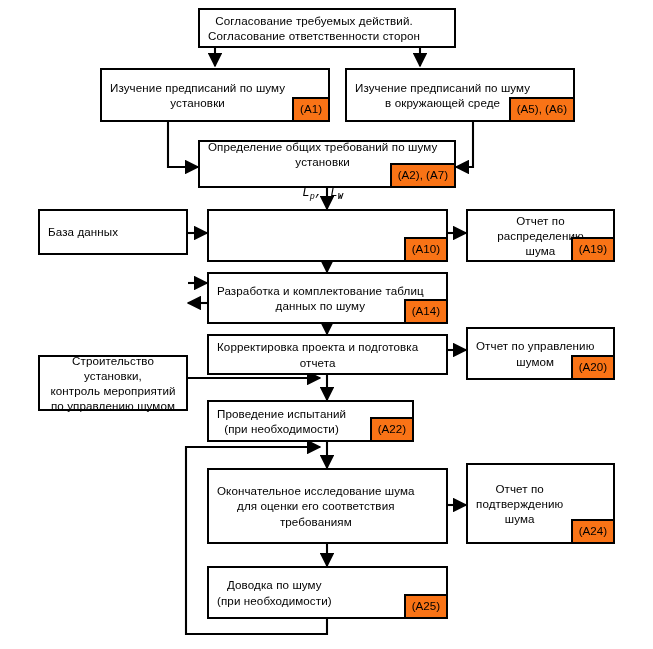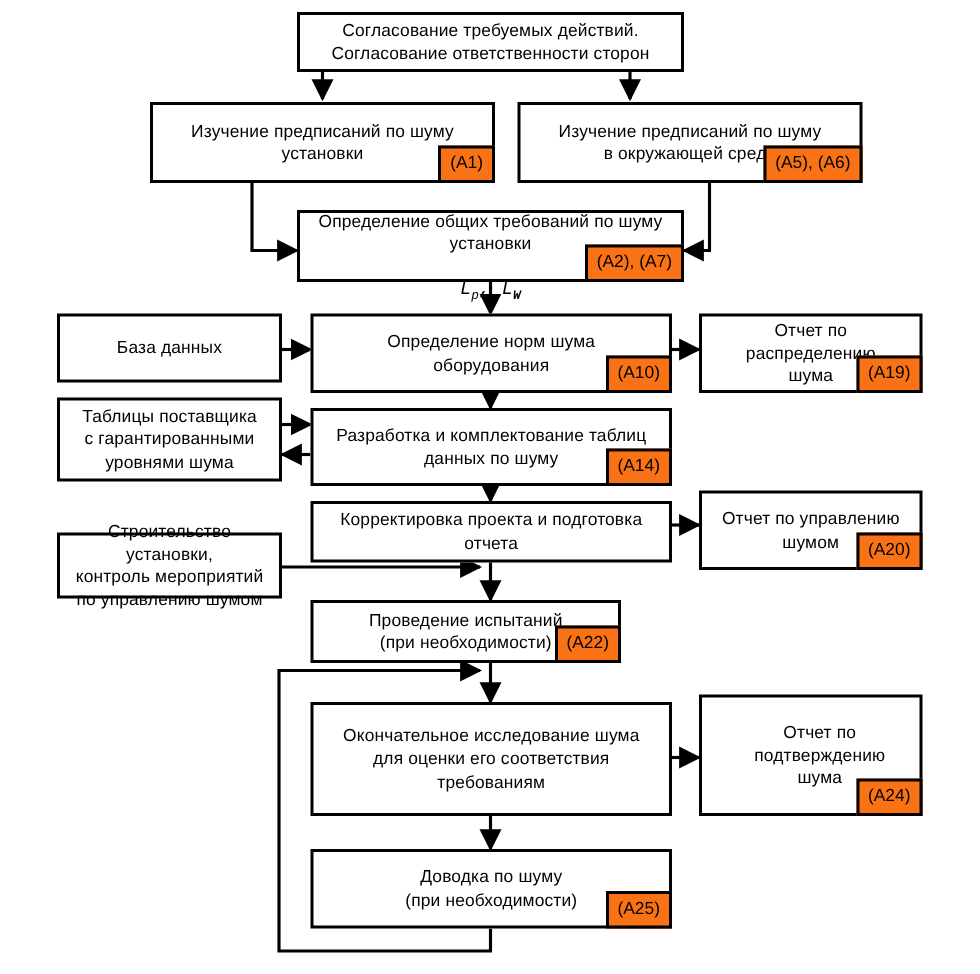--- a/index.html
+++ b/index.html
@@ -26,21 +26,21 @@
     height: 649px;
     pointer-events: none;
   }
   .node {
     position: absolute;
     box-sizing: border-box;
     border: 2px solid #000000;
     background: #ffffff;
     display: flex;
     align-items: center;
-    justify-content: center;
+    justify-content: flex-start;
     z-index: 2;
   }
   .node .txt {
     text-align: center;
     line-height: 1.30;
     font-size: 11.6px;
     letter-spacing: 0.1px;
     padding: 0 8px;
     white-space: pre-line;
   }
@@ -142,73 +142,66 @@
       <span class="sym">L<sub>p</sub>,&nbsp;L<sub class="bold-sub">W</sub></span>
     </span>
     <span class="code">(A2), (A7)</span>
   </div>
 
   <div class="node" style="left:38px; top:209px; width:150px; height:46px;">
     <span class="txt">База данных</span>
   </div>
 
   <div class="node" style="left:207px; top:209px; width:241px; height:53px;">
-    <span class="txt">Определение норм шума
-оборудования</span>
     <span class="code">(A10)</span>
   </div>
 
   <div class="node" style="left:466px; top:209px; width:149px; height:53px;">
     <span class="txt">Отчет по распределению
 шума</span>
     <span class="code">(A19)</span>
   </div>
 
-  <div class="node" style="left:38px; top:265px; width:150px; height:56px;">
-    <span class="txt">Таблицы поставщика
-с гарантированными
-уровнями шума</span>
-  </div>
 
   <div class="node" style="left:207px; top:272px; width:241px; height:52px;">
     <span class="txt">Разработка и комплектование таблиц
 данных по шуму</span>
     <span class="code">(A14)</span>
   </div>
 
   <div class="node" style="left:207px; top:334px; width:241px; height:41px;">
     <span class="txt">Корректировка проекта и подготовка
 отчета</span>
   </div>
 
   <div class="node" style="left:466px; top:327px; width:149px; height:53px;">
     <span class="txt">Отчет по управлению
 шумом</span>
     <span class="code">(A20)</span>
   </div>
 
-  <div class="node" style="left:38px; top:355px; width:150px; height:44px;">
+  <div class="node" style="left:38px; top:355px; width:150px; height:56px;">
     <span class="txt">Строительство установки,
 контроль мероприятий
 по управлению шумом</span>
   </div>
 
   <div class="node" style="left:207px; top:400px; width:207px; height:42px;">
     <span class="txt">Проведение испытаний
 (при необходимости)</span>
     <span class="code">(A22)</span>
   </div>
 
   <div class="node" style="left:207px; top:468px; width:241px; height:76px;">
     <span class="txt">Окончательное исследование шума
 для оценки его соответствия
 требованиям</span>
   </div>
 
-  <div class="node" style="left:466px; top:463px; width:149px; height:81px;padding-left:12px;">
+  <div class="node" style="left:466px; top:463px; width:149px; height:81px;">
     <span class="txt">Отчет по
 подтверждению
 шума</span>
     <span class="code">(A24)</span>
   </div>
 
   <div class="node" style="left:207px; top:566px; width:241px; height:53px;">
     <span class="txt">Доводка по шуму
 (при необходимости)</span>
     <span class="code">(A25)</span>

